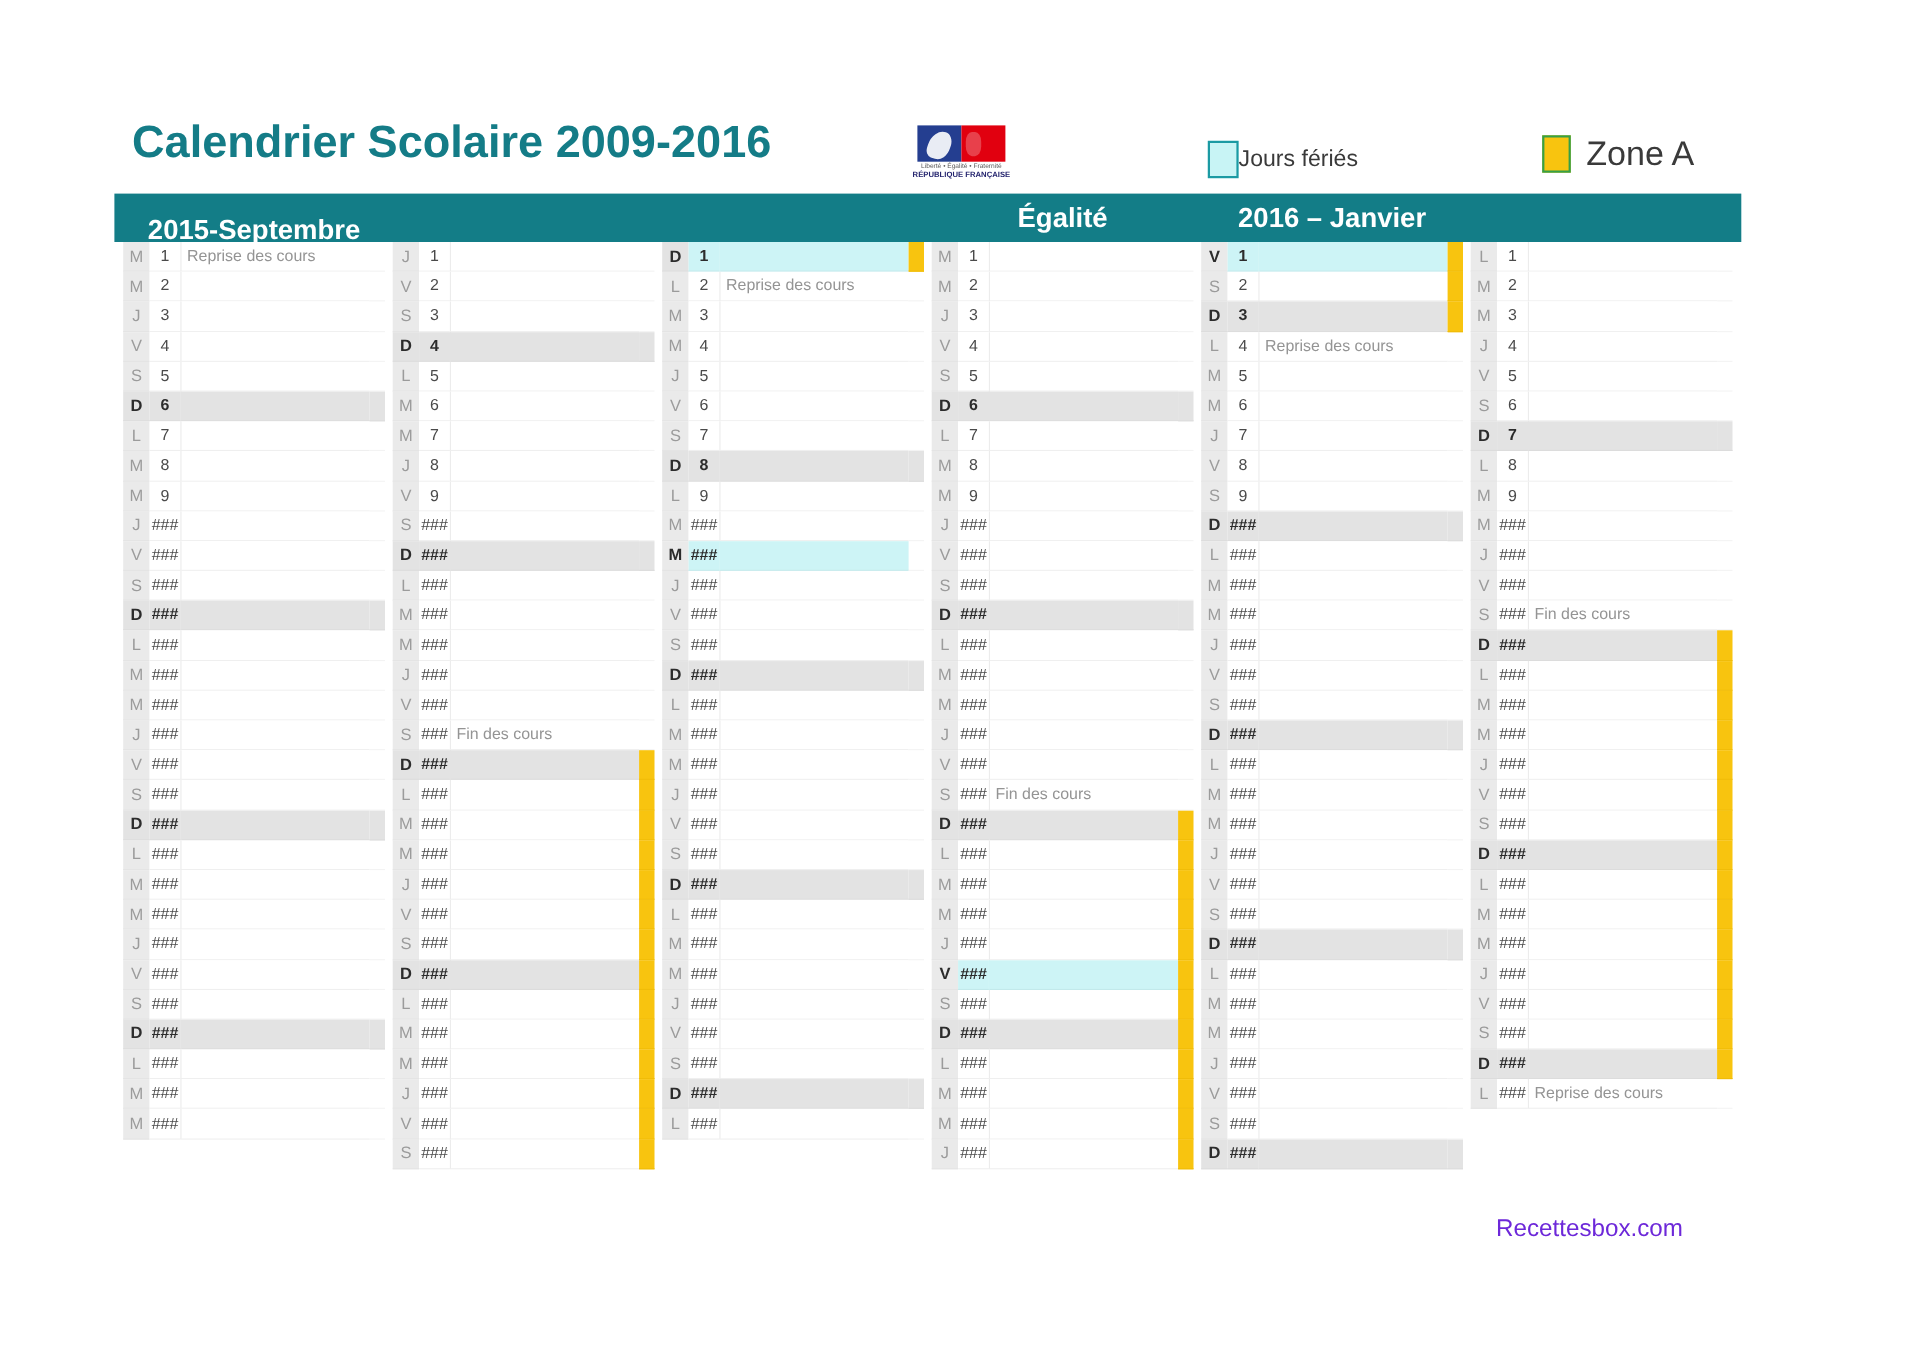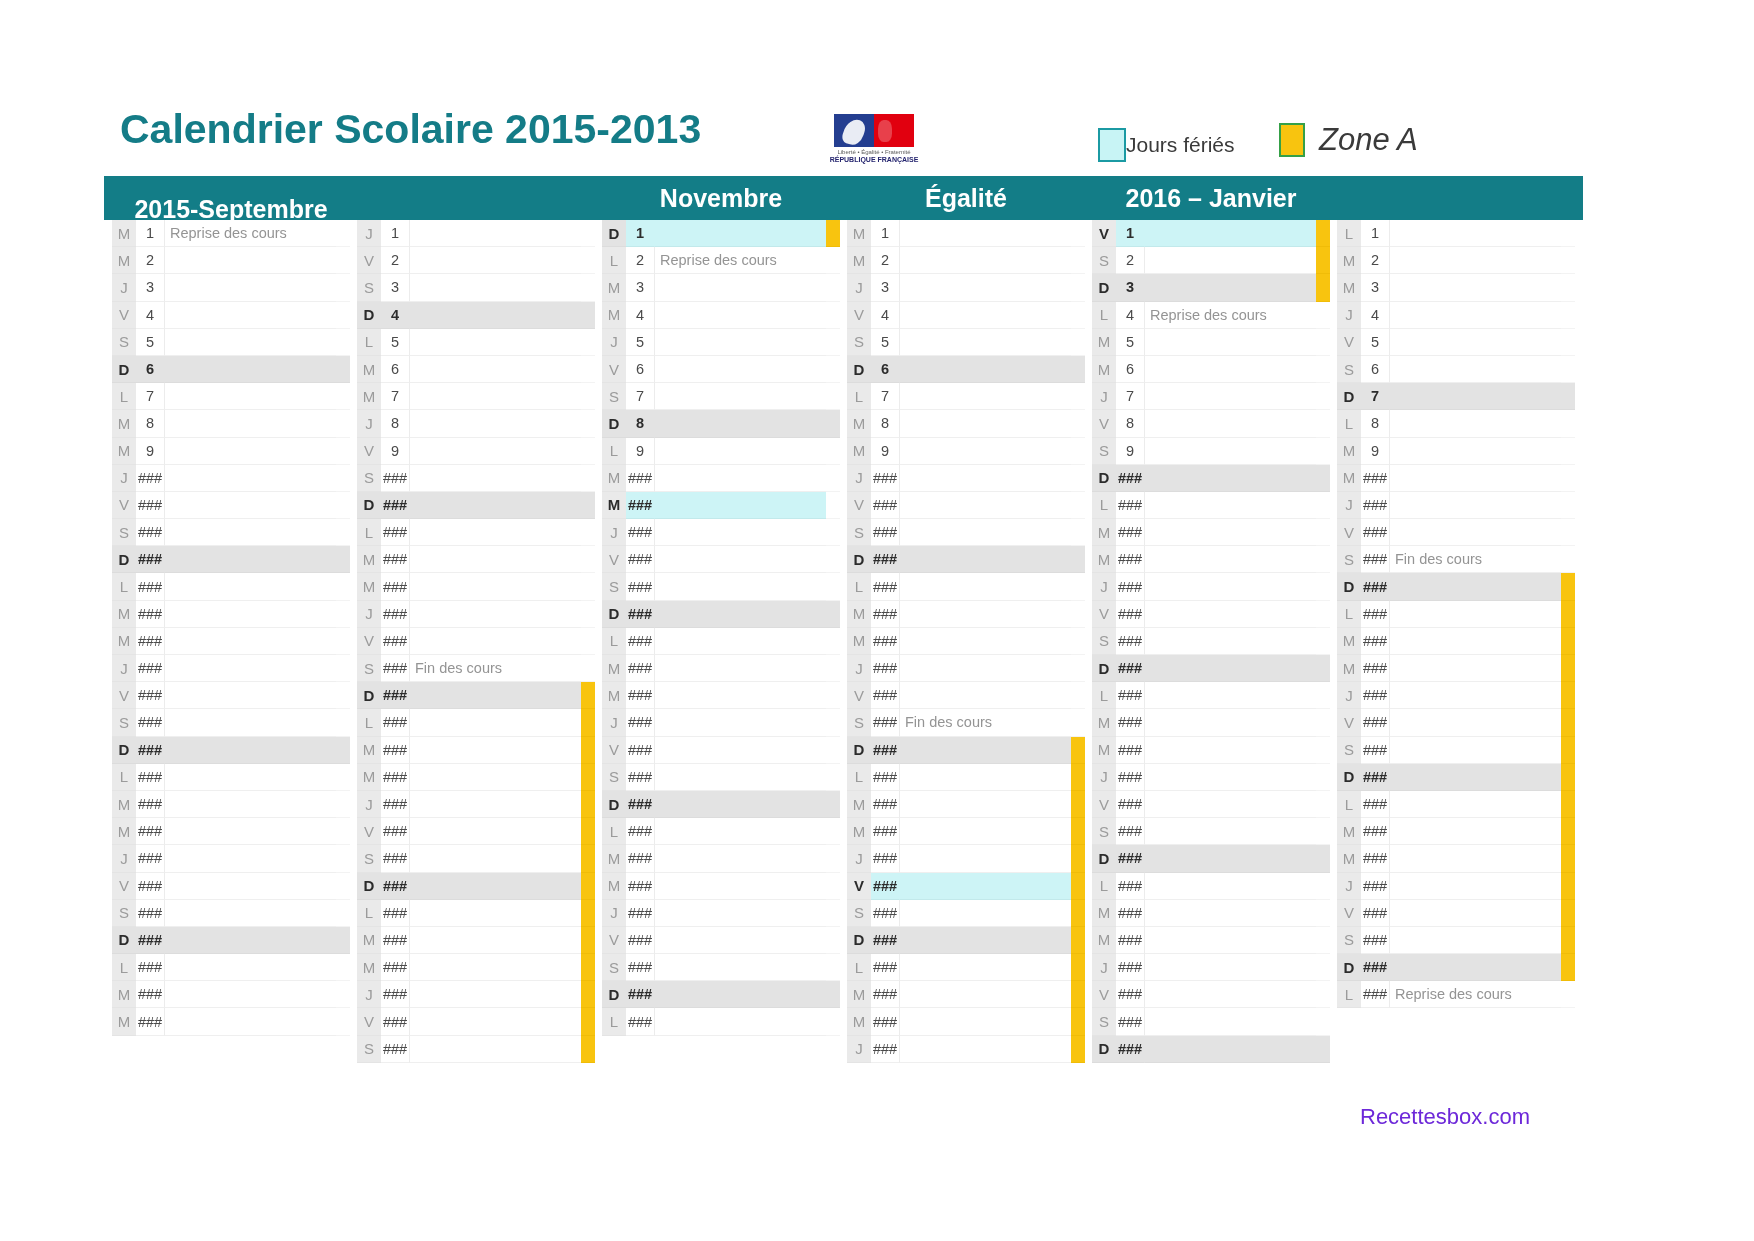--- a/index.html
+++ b/index.html
@@ -13,21 +13,21 @@
   .logo .flag .bleu{flex:1;background:#243e90;position:relative;overflow:hidden;}
   .logo .flag .bleu:after{content:"";position:absolute;left:10px;top:5px;width:20px;height:26px;background:#ffffff;border-radius:60% 40% 50% 30%;transform:rotate(18deg);opacity:.9;}
   .logo .flag .rouge{flex:1;background:#e1000f;position:relative;}
   .logo .flag .rouge:after{content:"";position:absolute;left:4px;top:6px;width:14px;height:22px;background:#ffffff;opacity:.25;border-radius:40%;}
   .logo .cap1{font-size:6px;color:#5a5a5a;margin-top:2px;line-height:7px;}
   .logo .cap2{font-size:7px;color:#24246e;font-weight:bold;line-height:8px;}
 
   
   .legend-item{position:absolute;display:flex;align-items:center;}
   .legend-holidays{left:1098px;top:128px;}
-  .legend-zone{left:1279px;top:122px;font-style:italic;}
+  .legend-zone{left:1402px;top:122px;}
   .swatch{display:inline-block;}
   .swatch-holiday{width:24px;height:30px;background:#c8f4f5;border:2px solid #1b9aa3;}
   .swatch-zone{width:22px;height:30px;background:#f8c40f;border:2px solid #35a048;}
   .legend-holidays .lbl{font-size:21px;color:#3a3a3a;margin-left:0;text-align:center;}
   .legend-zone .lbl{font-size:31px;color:#3a3a3a;margin-left:14px;}
 
   
   .calendar{position:absolute;left:104px;top:176px;width:1479px;height:888px;}
   .band{position:absolute;left:0;top:0;width:1479px;height:44px;background:#137d87;}
   .month-header{position:absolute;top:0;height:44px;width:238px;display:flex;align-items:center;justify-content:center;color:#ffffff;font-weight:bold;font-size:25px;}
@@ -49,21 +49,21 @@
   .f .c-letter,.f .c-num{color:#2c2c2c;font-weight:bold;}
 
   
   .z .c-strip{background:#f8c40f !important;border-bottom-color:#f0bc08;}
 
   .watermark{position:absolute;left:1360px;top:1104px;font-size:22px;color:#6d28d9;}
 </style>
 </head>
 <body>
 
-<h1 class="title">Calendrier Scolaire 2015-2013</h1>
+<h1 class="title">Calendrier Scolaire 2009-2016</h1>
 
 <div class="logo">
   <div class="flag">
     <div class="bleu"></div>
     <div class="rouge"></div>
   </div>
   <div class="cap1">Liberté • Égalité • Fraternité</div>
   <div class="cap2">RÉPUBLIQUE FRANÇAISE</div>
 </div>
 
@@ -444,21 +444,20 @@
         <div class="cell c-note"></div>
         <div class="cell c-strip"></div>
       </div>
       <div class="day-row z">
         <div class="cell c-letter">S</div>
         <div class="cell c-num">###</div>
         <div class="cell c-note"></div>
         <div class="cell c-strip"></div>
       </div>
     </div>
-    <div class="month-header" style="left: 498px;">Novembre</div>
     <div class="month-col" style="left: 498px;">
       <div class="day-row d f z">
         <div class="cell c-letter">D</div>
         <div class="cell c-num">1</div>
         <div class="cell c-note"></div>
         <div class="cell c-strip"></div>
       </div>
       <div class="day-row">
         <div class="cell c-letter">L</div>
         <div class="cell c-num">2</div>

